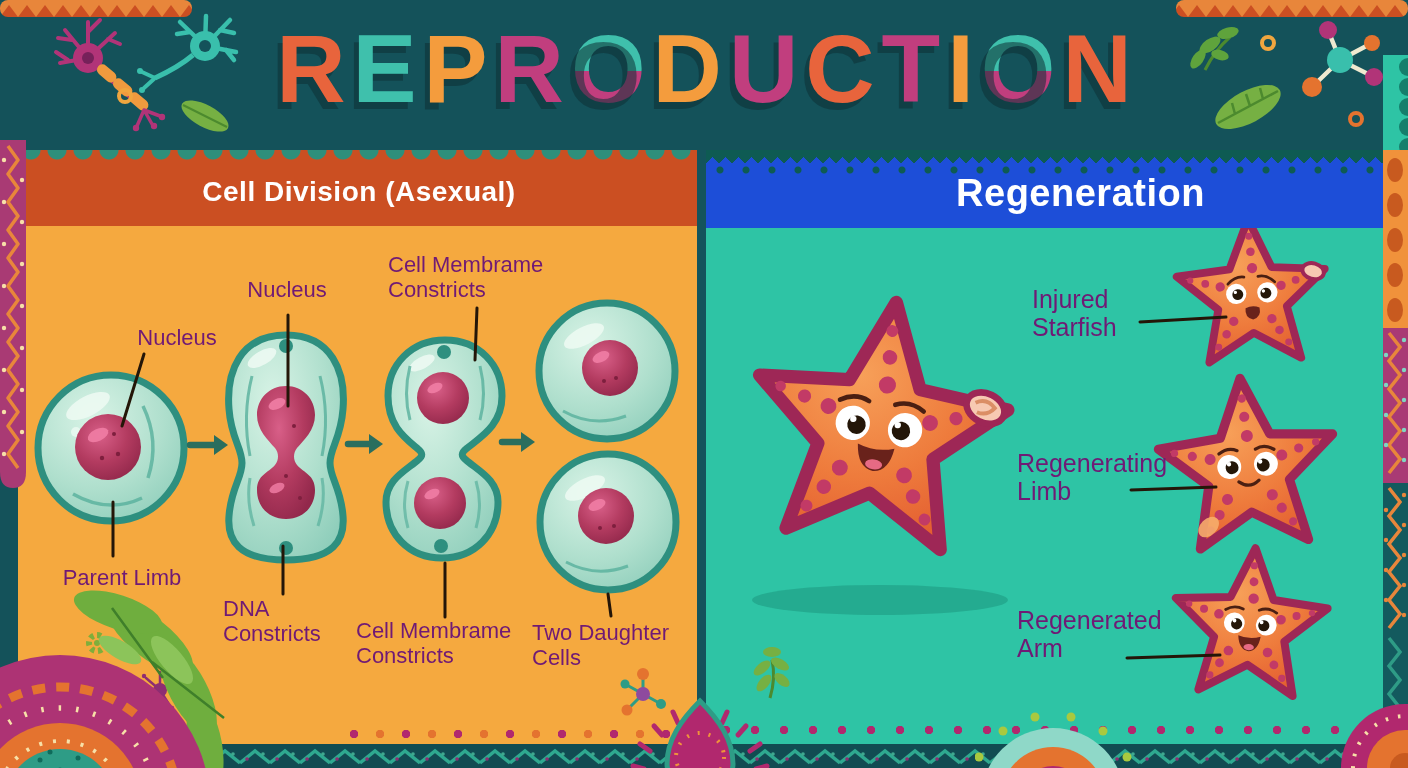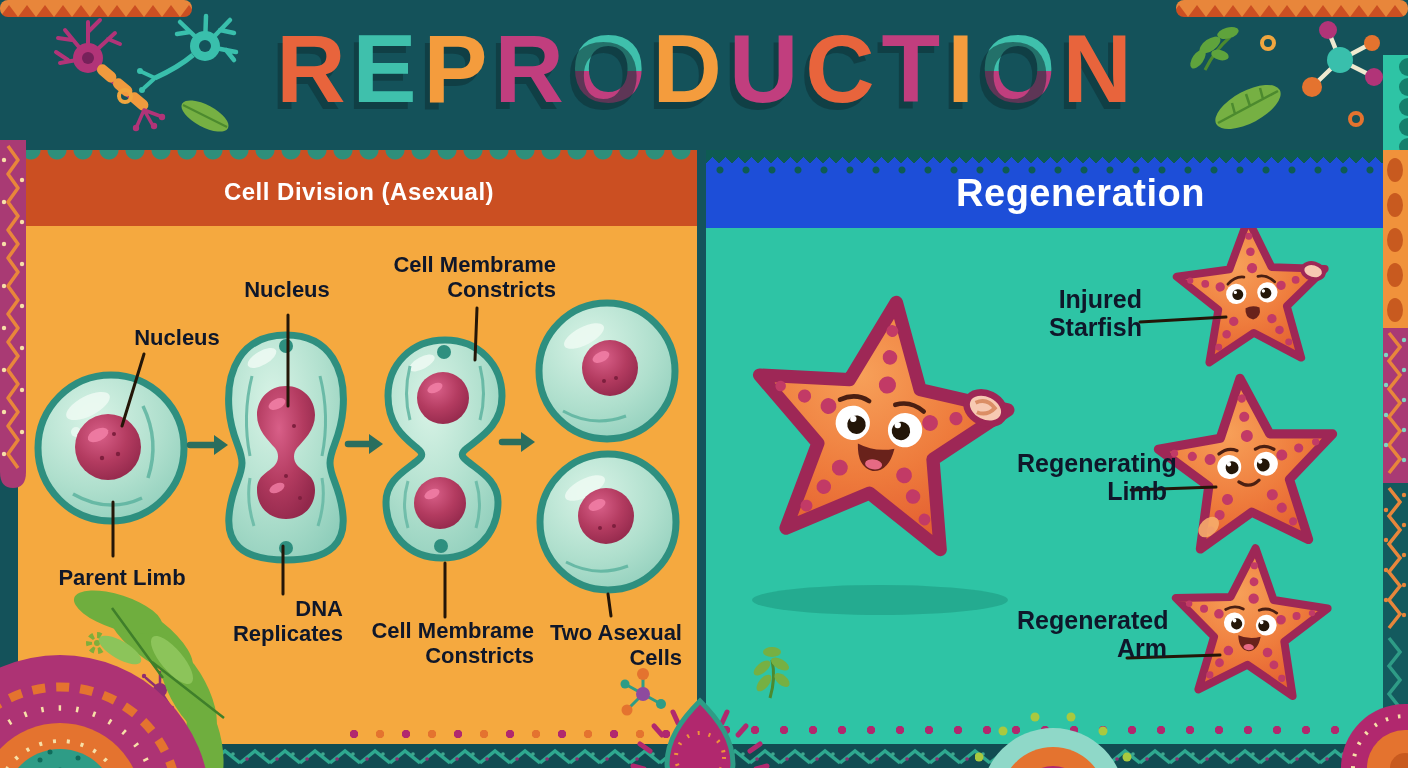--- a/index.html
+++ b/index.html
@@ -22,25 +22,25 @@
     background-size:26px 13px;background-repeat:repeat-x;}
   .zigzag-hdr{position:absolute;top:0;left:0;right:0;height:26px;
     background-image:
       linear-gradient(to bottom right,#0E5B53 49%,rgba(0,0,0,0) 50%),
       linear-gradient(to bottom left,#0E5B53 49%,rgba(0,0,0,0) 50%),
       radial-gradient(circle at 4px 4px,#0E5B53 3px,rgba(0,0,0,0) 4px);
     background-size:13px 14px,13px 14px,26px 26px;
     background-position:0 0,13px 0,10px 16px;
     background-repeat:repeat-x,repeat-x,repeat-x;}
   .panel-title{color:#fff;font-weight:800;margin:0;padding-top:8px;letter-spacing:.5px;}
-  #leftHdr .panel-title{font-size:24px;}
+  #leftHdr .panel-title{font-size:28px;}
   #rightHdr .panel-title{font-size:38px;}
   
-  .lbl{position:absolute;transform:translate(-50%,-50%);color:#0f172a;font-weight:700;
-       text-align:right;line-height:1.12;z-index:4;}
+  .lbl{position:absolute;transform:translate(-50%,-50%);color:#701a75;font-weight:400;
+       text-align:left;line-height:1.12;z-index:4;}
   #leftPanel .lbl{font-size:22px;}
   #rightPanel .lbl{font-size:25px;}
   .w110{width:110px}.w130{width:120px}.w160{width:150px}.w170{width:168px}.w180{width:178px}
   
   #divider{position:absolute;left:697px;top:150px;width:9px;height:594px;background:#14545C;z-index:2;}
   .dots-row{position:absolute;height:12px;background-repeat:repeat-x;z-index:3;}
   #dotsLeft{left:330px;top:578px;width:360px;
     background-image:radial-gradient(circle at 6px 6px,#B1286E 4px,rgba(0,0,0,0) 4.5px),
                      radial-gradient(circle at 6px 6px,#E4732F 4px,rgba(0,0,0,0) 4.5px);
     background-size:52px 12px,52px 12px;background-position:0 0,26px 0;}
@@ -268,23 +268,23 @@
         <circle cx="609" cy="484" r="5.5" fill="#E4732F"></circle>
           <circle cx="607" cy="458" r="4.5" fill="#2E9C86"></circle>
         <circle cx="625" cy="468" r="7" fill="#8E4A9E"></circle>
       </g>
     </svg>
 
     <div class="lbl" style="left:159px;top:188px">Nucleus</div>
     <div class="lbl" style="left:269px;top:140px">Nucleus</div>
     <div class="lbl w170" style="left:454px;top:128px">Cell Membrame Constricts</div>
     <div class="lbl" style="left:104px;top:428px">Parent Limb</div>
-    <div class="lbl w130" style="left:265px;top:472px">DNA Replicates</div>
+    <div class="lbl w130" style="left:265px;top:472px">DNA Constricts</div>
     <div class="lbl w180" style="left:427px;top:494px">Cell Membrame Constricts</div>
-    <div class="lbl w160" style="left:589px;top:496px">Two Asexual Cells</div>
+    <div class="lbl w160" style="left:589px;top:496px">Two Daughter Cells</div>
 
     <div id="dotsLeft" class="dots-row"></div>
   </div>
 
   <div id="rightPanel" class="panel">
     <div id="rightHdr" class="panel-hdr">
       <div class="zigzag-hdr"></div>
       <h2 class="panel-title">Regeneration</h2>
     </div>
 

